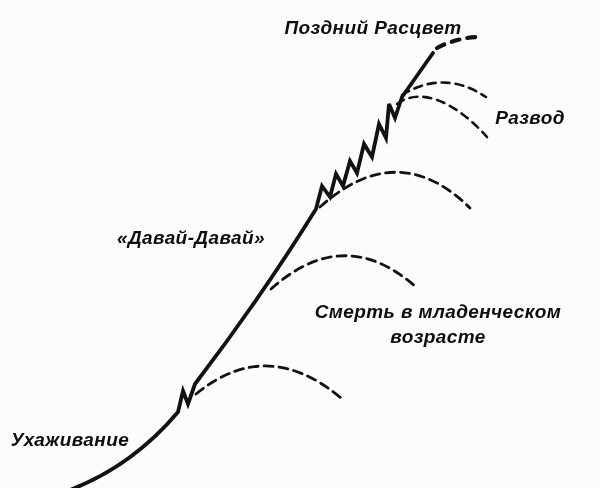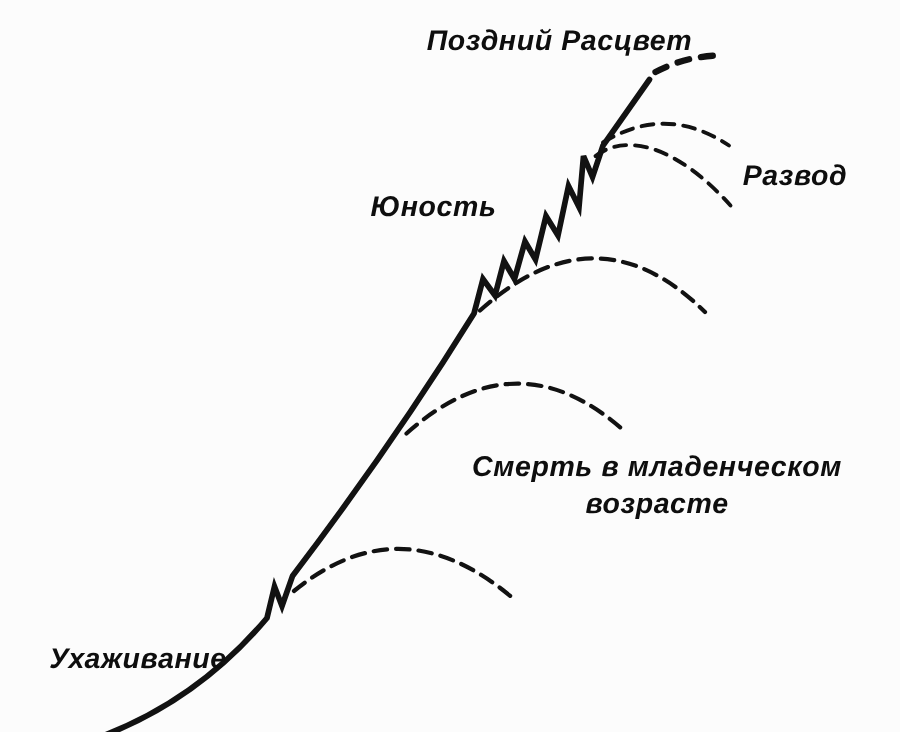--- a/index.html
+++ b/index.html
@@ -62,25 +62,25 @@
     <path d="M 320 207 Q 398 137 470 208" fill="none" stroke="#121212" stroke-width="2.8" stroke-dasharray="9 6" stroke-linecap="round"></path>
 
     <path d="M 271 289 Q 345 223 417 288" fill="none" stroke="#121212" stroke-width="2.8" stroke-dasharray="9 6" stroke-linecap="round"></path>
 
     <path d="M 196 394 Q 267 336 341 398" fill="none" stroke="#121212" stroke-width="2.8" stroke-dasharray="9 6" stroke-linecap="round"></path>
   </svg>
 
   <div class="lbl" style="left:373px; top:16px;">Поздний Расцвет</div>
 
 
-  <div class="lbl" style="left:289px; top:127px;">Юность</div>
+
+  <div class="lbl" style="left:191px; top:226px;">«Давай-Давай»</div>
 
 
-
-  <div class="lbl" style="left:92px; top:428px;text-align:center;">Ухаживание</div>
+  <div class="lbl" style="left:70px; top:428px;text-align:center;">Ухаживание</div>
 
   <div class="lbl" style="left:514px; top:106px;margin-left:16px;">Развод</div>
 
 
   <div class="lbl wrap" style="left:438px; top:299px;">Смерть в младенческом возрасте</div>
 
 
 </div>
 
 </body></html>

